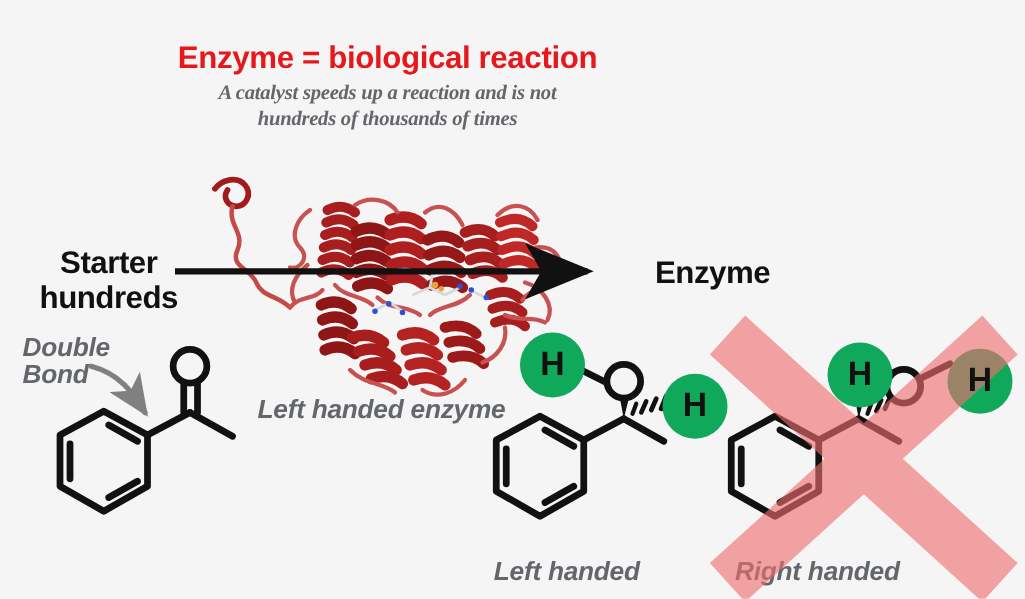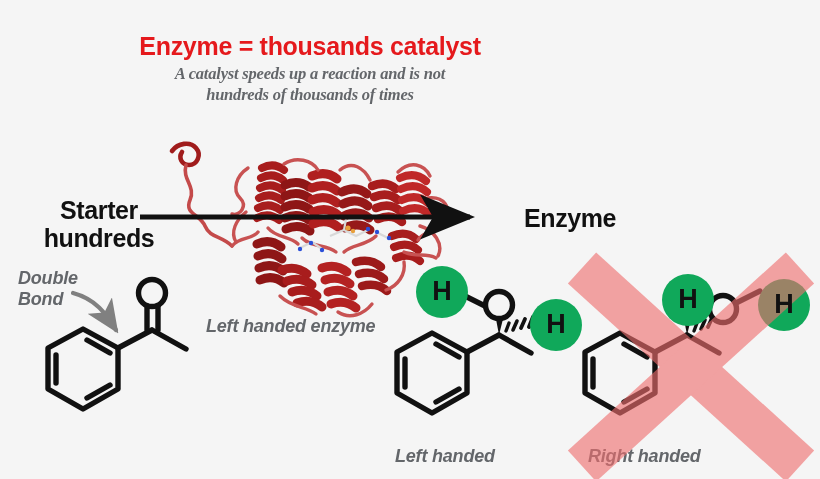--- a/index.html
+++ b/index.html
@@ -22,41 +22,41 @@
     left:0;top:63px;width:620px;text-align:center;
     font-size:16.5px;font-style:italic;font-weight:bold;
     color:#63666a;line-height:21px;letter-spacing:-0.2px;font-family:Liberation Serif, serif;
   }
   .subtitle div{white-space:nowrap;}
 
   .big-label{
     font-size:25px;font-weight:bold;color:#111;
     line-height:28px;letter-spacing:-0.4px;
   }
-  .starter-label{left:24px;top:196px;width:150px;text-align:center;}
+  .starter-label{left:12px;top:196px;width:150px;text-align:center;}
   .product-label{left:524px;top:204px;}
 
   .cap-italic{
-    font-size:18px;font-style:italic;font-weight:bold;
+    font-size:21px;font-style:italic;font-weight:bold;
     color:#63666a;letter-spacing:-0.2px;white-space:nowrap;
   }
   .cap-enzyme{left:206px;top:316px;}
   .cap-left{left:395px;top:446px;}
   .cap-right{left:588px;top:446px;}
   .cap-double{left:18px;top:268px;line-height:21px;}
 
   svg{display:block;}
   .svg-layer{left:0;top:0;width:820px;height:479px;pointer-events:none;}
 </style>
 </head>
 <body>
 
 <div id="stage">
 
-  <div class="abs title-main">Enzyme = thousands catalyst</div>
+  <div class="abs title-main">Enzyme = biological reaction</div>
 
   <div class="abs subtitle">
     <div>A catalyst speeds up a reaction and is not</div>
     <div>hundreds of thousands of times</div>
   </div>
 
   <div class="abs big-label starter-label">
     <div>Starter</div>
     <div>hundreds</div>
   </div>

